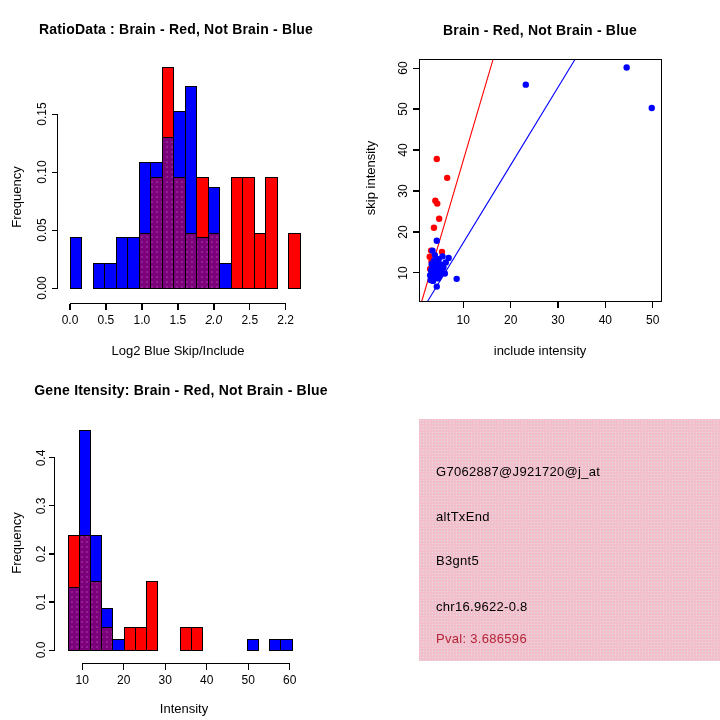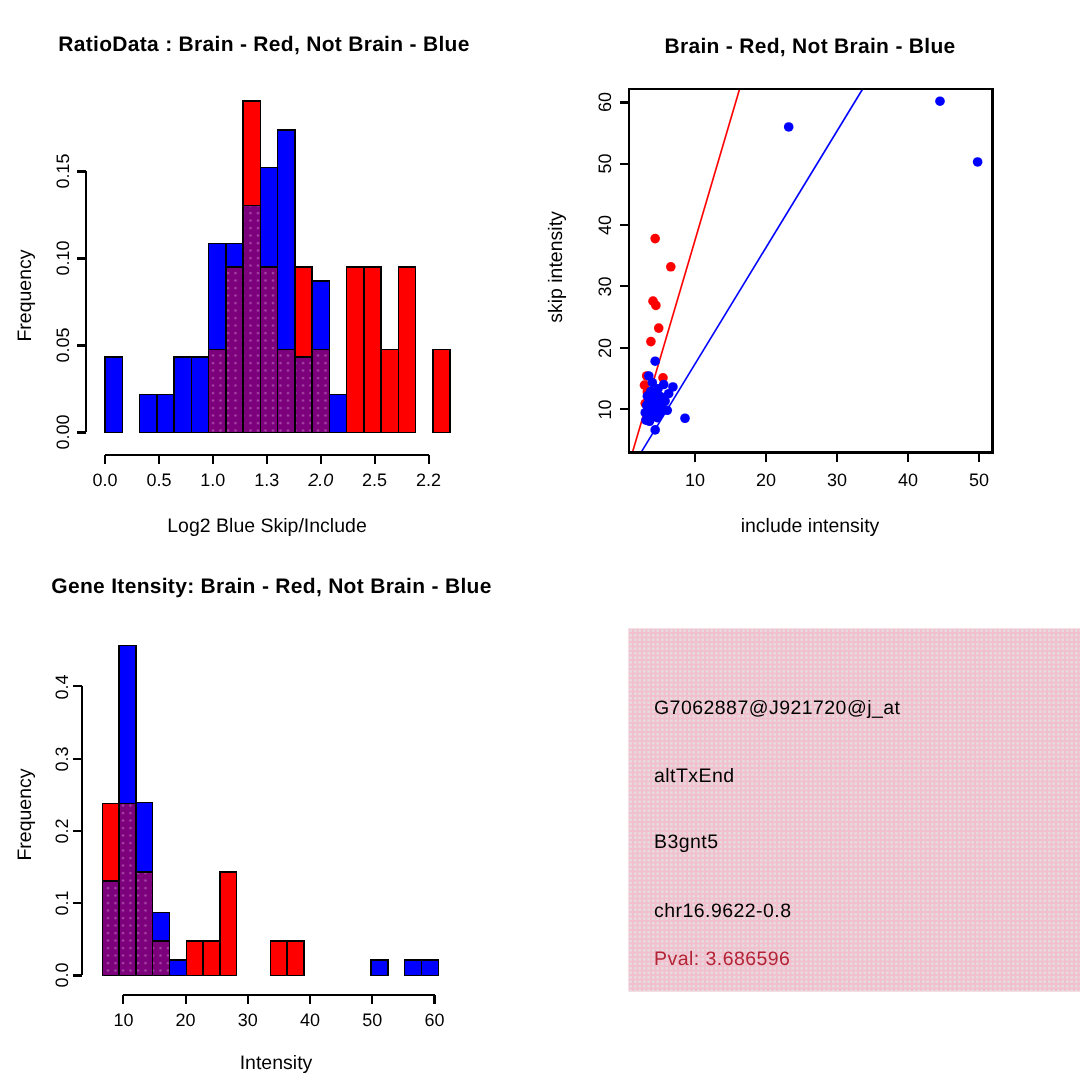--- a/index.html
+++ b/index.html
@@ -179,21 +179,21 @@
   <div class="axis-label" style="left:540px;top:350px">include intensity</div>
   <div class="axis-label rot" style="left:370px;top:178px">skip intensity</div>
 
   <div class="axis-label" style="left:184px;top:708px">Intensity</div>
   <div class="axis-label rot" style="left:16px;top:543px">Frequency</div>
 
   <div id="tick-labels">
       <div class="tick-label" style="left: 70px; top: 320px;">0.0</div>
       <div class="tick-label" style="left: 105.95px; top: 320px;">0.5</div>
       <div class="tick-label" style="left: 141.9px; top: 320px;">1.0</div>
-      <div class="tick-label" style="left: 177.85px; top: 320px;">1.3</div>
+      <div class="tick-label" style="left: 177.85px; top: 320px;">1.5</div>
       <div class="tick-label" style="left: 213.8px; top: 320px; font-style: italic;">2.0</div>
       <div class="tick-label" style="left: 249.75px; top: 320px;">2.5</div>
       <div class="tick-label" style="left: 285.7px; top: 320px;">2.2</div>
       <div class="tick-label rot" style="left: 42px; top: 288.3px;">0.00</div>
       <div class="tick-label rot" style="left: 42px; top: 230.3px;">0.05</div>
       <div class="tick-label rot" style="left: 42px; top: 172.3px;">0.10</div>
       <div class="tick-label rot" style="left: 42px; top: 114.3px;">0.15</div>
       <div class="tick-label" style="left: 463.3px; top: 320px;">10</div>
       <div class="tick-label" style="left: 510.65px; top: 320px;">20</div>
       <div class="tick-label" style="left: 558px; top: 320px;">30</div>

